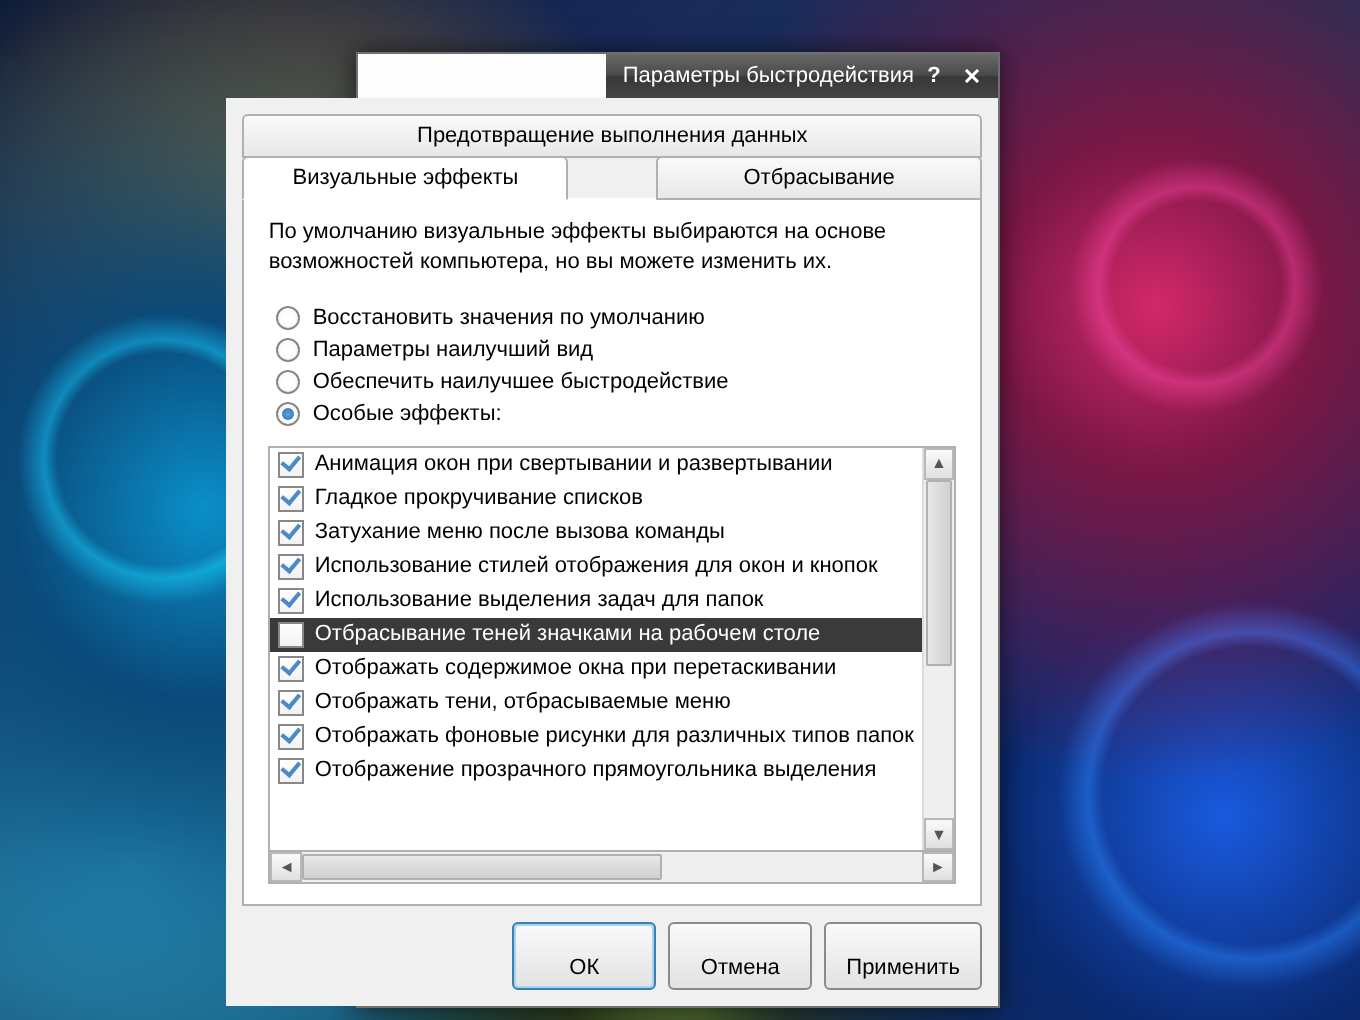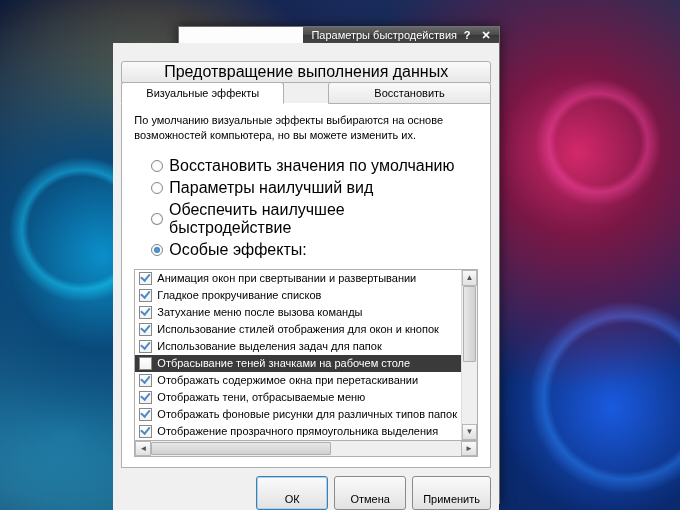--- a/index.html
+++ b/index.html
@@ -59,23 +59,23 @@
       padding: 8px 8px 6px;
       display: flex; flex-direction: column;
       background: #f0f0f0;
     }
     .tab-dep {
       height: 22px;
       background: linear-gradient(to bottom, #fafafa, #e8e8e8);
       border: 1px solid #b0b0b0;
       border-radius: 3px 3px 0 0;
       display: flex; align-items: center; justify-content: center;
-      font-size: 16px;
+      font-size: 11px;
       margin-bottom: -1px;
-      position: relative; z-index: 1; margin-top: 10px;
+      position: relative; z-index: 1;
     }
     .tab-row {
       display: flex;
       position: relative; z-index: 2; gap: 45px;
     }
     .tab {
       flex: 1;
       height: 22px;
       background: linear-gradient(to bottom, #fafafa, #e8e8e8);
       border: 1px solid #b0b0b0;
@@ -99,22 +99,22 @@
       padding: 10px 12px;
       display: flex; flex-direction: column;
     }
     .desc {
       font-size: 11px;
       line-height: 1.35;
       margin-bottom: 10px;
     }
     .radio-row {
       display: flex; align-items: center;
-      margin: 4px 17px;
-      font-size: 16px;
+      margin: 4px 4px;
+      font-size: 11px;
       cursor: pointer;
     }
     .radio {
       width: 12px; height: 12px;
       border: 1px solid #888; border-radius: 50%;
       margin-right: 6px;
       display: flex; align-items: center; justify-content: center;
       background: radial-gradient(circle, #fff 40%, #eee 100%);
     }
     .radio.checked::after {
@@ -228,21 +228,21 @@
 
   <div class="body">
     <div class="tab-dep">
       <span>Предотвращение выполнения данных</span>
     </div>
     <div class="tab-row">
       <div class="tab active">
         <span>Визуальные эффекты</span>
       </div>
       <div class="tab">
-        <span>Восстановить</span>
+        <span>Отбрасывание</span>
       </div>
     </div>
 
     <div class="tab-content">
       <div class="desc">По умолчанию визуальные эффекты выбираются на основе возможностей компьютера, но вы можете изменить их.</div>
 
       <div id="radio-group">
           <div class="radio-row">
             <div class="radio"></div>
             <span>Восстановить значения по умолчанию</span>

